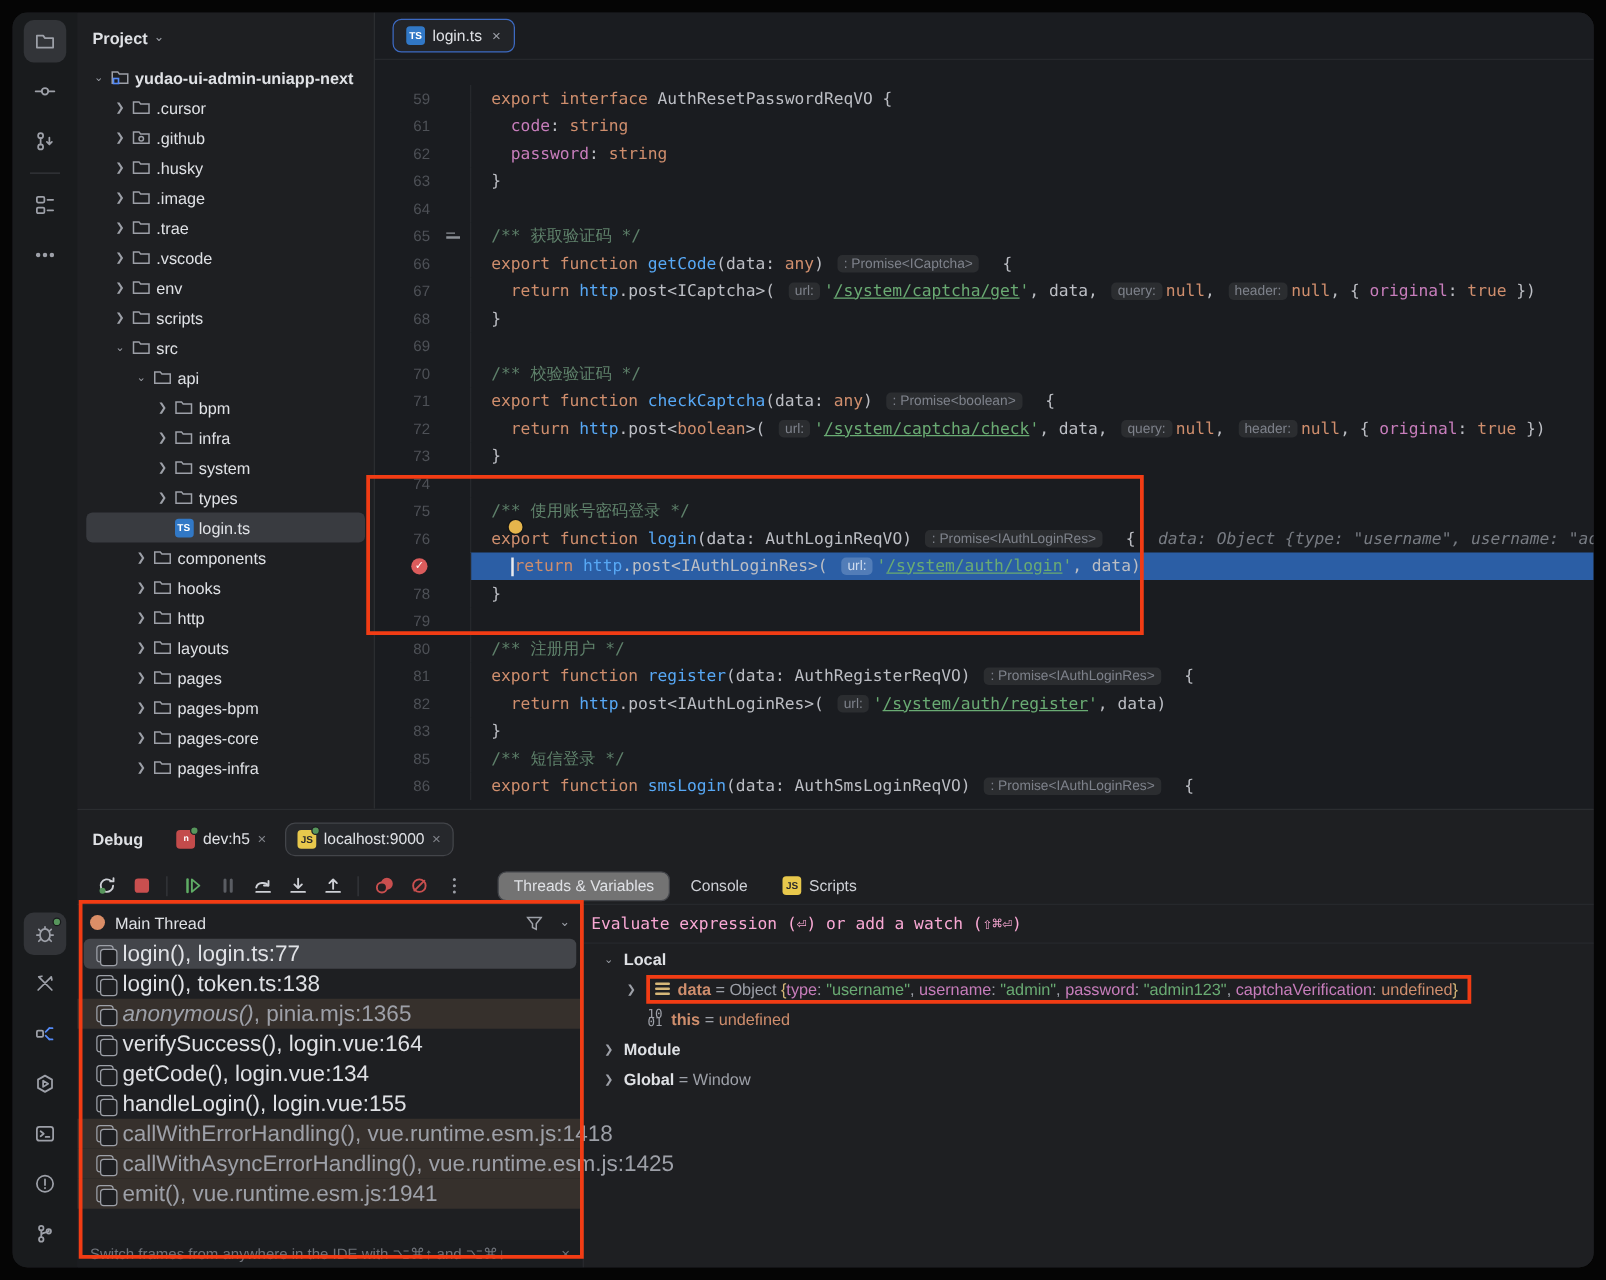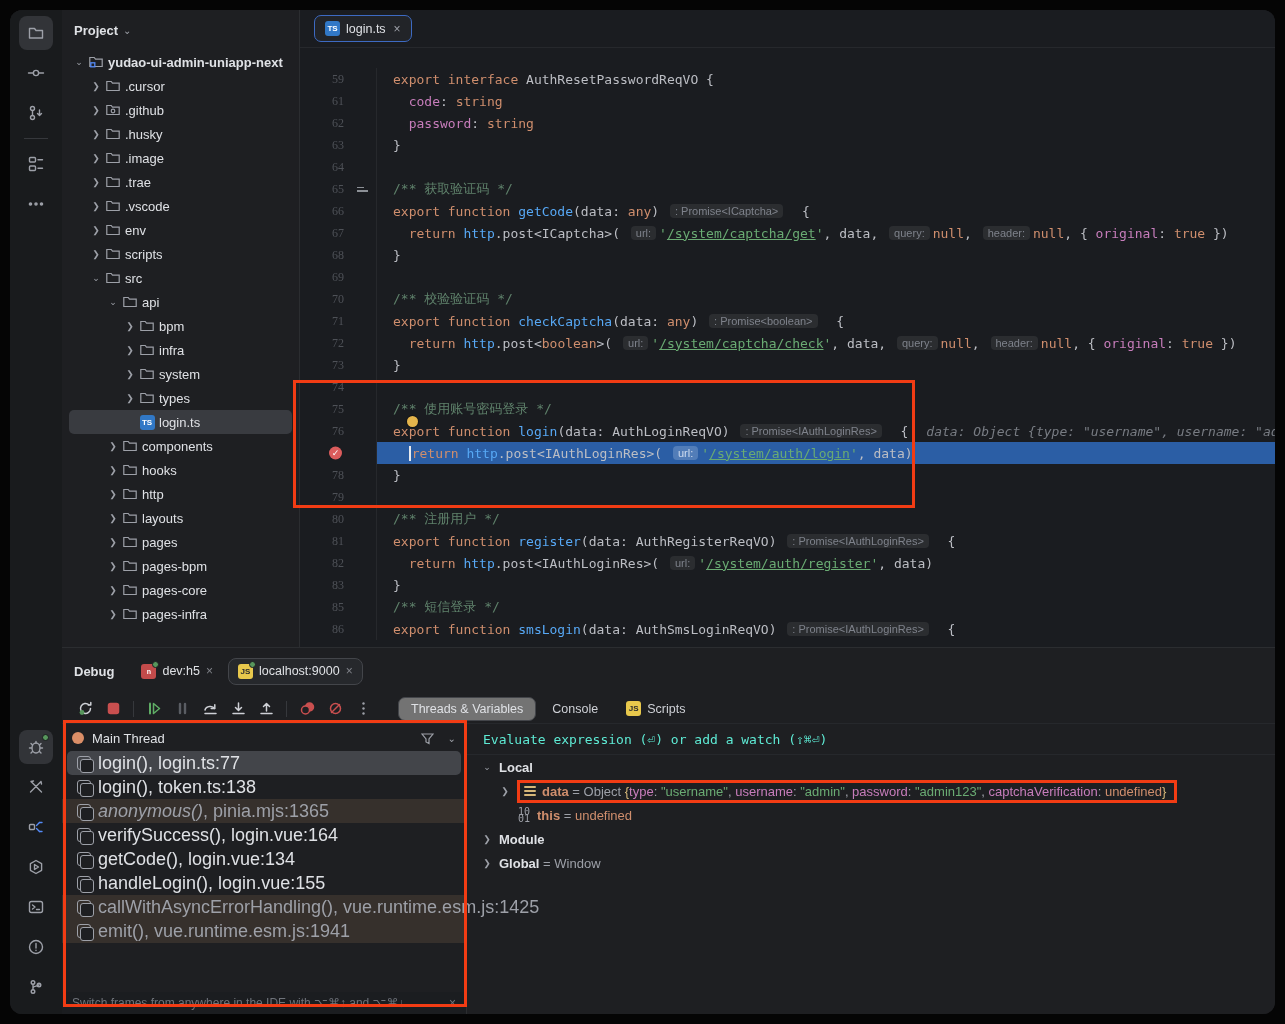--- a/index.html
+++ b/index.html
@@ -44,21 +44,21 @@
   
   .tabbar { height:38px; display:flex; align-items:center; padding-left:14px;
     border-bottom:1px solid #26282C; }
   .etab { display:flex; align-items:center; gap:6px; padding:5px 10px; border:1px solid #3D6AC2;
     background:#222428; border-radius:7px; color:#DFE1E5; font-size:12.5px; }
   .etab .close { color:#9DA0A8; font-size:12px; margin-left:2px; }
   .code { position:absolute; left:0; right:0; top:58px;
     font-family:"DejaVu Sans Mono", monospace; font-size:13px; }
   .code-line { height:22px; display:flex; align-items:center; white-space:pre; position:relative; }
   .gutter { width:50px; flex:none; text-align:right; color:#4E5157; font-size:12px;
-    font-family:Liberation Serif, serif; padding-right:6px; position:relative; }
+    font-family:Liberation Sans, sans-serif; padding-right:6px; position:relative; }
   .foldcol { width:26px; flex:none; text-align:center; color:#6F737A; }
   .line-body { flex:1; height:22px; display:flex; align-items:center; border-left:1px solid #26282C;
     padding-left:16px; position:relative; }
   .code-line.exec .line-body { background:#2B5EA5; }
   .tk-k { color:#CF8E6D; } .tk-f { color:#57A8F5; } .tk-s { color:#6AAB73; }
   .tk-u { color:#6AAB73; text-decoration:underline; }
   .tk-c { color:#5F826B; } .tk-t { color:#BCBEC4; } .tk-p { color:#C77DBB; }
   .tk-d { color:#787C83; font-style:italic; margin-left:18px; }
   .tk-i { background:#2B2D30; color:#7E828B; border-radius:4px; padding:1px 5px; font-size:11px;
     font-family:"Liberation Sans", sans-serif; margin:0 3px; }
@@ -104,21 +104,21 @@
   .frame-row.lib { background:#36302C; color:#9DA0A8; margin:0; border-radius:0; padding:0 15px; }
   .frame-row .it { font-style:italic; }
   .frame-ico { flex:none; width:14px; height:14px; border:1.4px solid #9DA0A8; border-radius:3px;
     position:relative; }
   .frame-ico:before { content:""; position:absolute; left:2px; top:2px; right:-4px; bottom:-4px;
     border:1.4px solid #9DA0A8; border-radius:3px; background:#1E1F22; }
   .frames-hint { position:absolute; left:0; right:0; bottom:0; height:22px; color:#6F737A;
     font-size:12px; display:flex; align-items:center; padding:0 10px; justify-content:space-between;
     background:#1B1D20;text-align:right; }
   .vars-panel { flex:1; position:relative; }
-  .eval-row { height:30px; display:flex; align-items:center; padding:0 16px; color:#5eead4;
+  .eval-row { height:30px; display:flex; align-items:center; padding:0 6px; color:#f9a8d4;
     font-family:"DejaVu Sans Mono", monospace; font-size:13px; border-bottom:1px solid #26282C; }
   .var-row { height:24px; display:flex; align-items:center; font-size:13px; color:#DFE1E5;
     padding-left:14px; gap:6px; white-space:nowrap; font-family:"Liberation Sans", sans-serif; }
   .var-row .chev { color:#9DA0A8; font-size:9px; width:12px; text-align:center; }
   .var-row.lvl1 { padding-left:32px; }
   .v-n { color:#CF8E6D; font-weight:bold; } .v-eq { color:#9DA0A8; } .v-g { color:#9DA0A8; }
   .v-y { color:#D5B778; } .v-p { color:#C77DBB; } .v-s { color:#6AAB73; } .v-k { color:#CF8E6D; }
   .v-w { color:#DFE1E5; font-weight:bold; }
   .obj-ico { display:inline-block; width:12px; }
   .obj-ico i { display:block; height:2.5px; background:#D5B778; margin:1.5px 0; border-radius:1px; }
@@ -626,20 +626,24 @@
             <div class="frame-row">
               <span class="frame-ico"></span>
               <span><span class="">getCode()</span><span>, login.vue:134</span></span>
             </div>
             <div class="frame-row">
               <span class="frame-ico"></span>
               <span><span class="">handleLogin()</span><span>, login.vue:155</span></span>
             </div>
             <div class="frame-row lib">
               <span class="frame-ico"></span>
+              <span><span class="">callWithErrorHandling()</span><span>, vue.runtime.esm.js:1418</span></span>
+            </div>
+            <div class="frame-row lib">
+              <span class="frame-ico"></span>
               <span><span class="">callWithAsyncErrorHandling()</span><span>, vue.runtime.esm.js:1425</span></span>
             </div>
             <div class="frame-row lib">
               <span class="frame-ico"></span>
               <span><span class="">emit()</span><span>, vue.runtime.esm.js:1941</span></span>
             </div>
           </div>
         <div class="frames-hint">
           <span>Switch frames from anywhere in the IDE with ⌥⌘↑ and ⌥⌘↓</span>
           <span>×</span>

